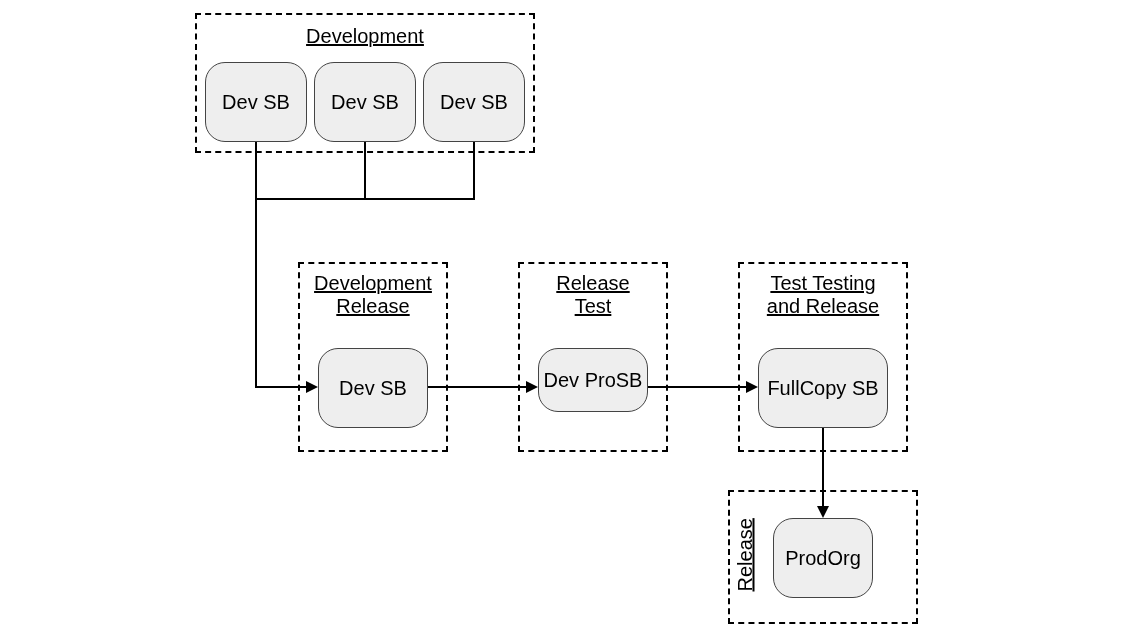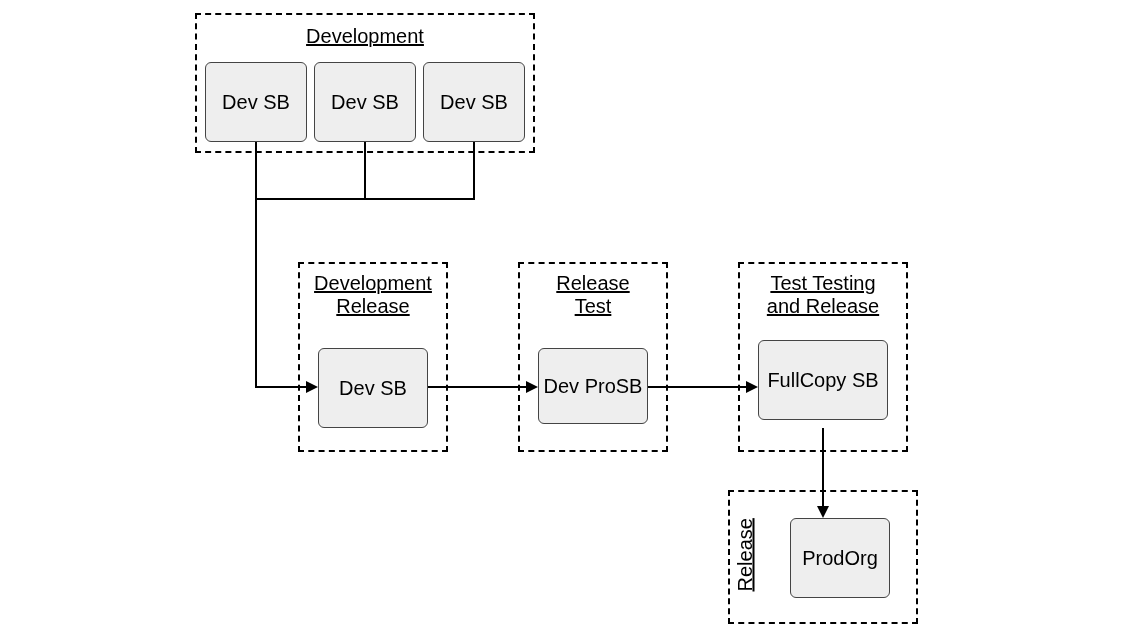--- a/index.html
+++ b/index.html
@@ -33,21 +33,21 @@
     position: absolute;
     text-decoration: underline;
     transform: rotate(-90deg);
     transform-origin: center center;
     white-space: nowrap;
   }
   .node {
     position: absolute;
     background: #eeeeee;
     border: 1.5px solid #444;
-    border-radius: 6px;
+    border-radius: 20px;
     box-sizing: border-box;
     display: flex;
     align-items: center;
     justify-content: center;
     text-align: center;
     line-height: 1.15;
     padding: 4px;
   }
   .connector {
     position: absolute;
@@ -111,48 +111,48 @@
 
   <div class="connector" style="left:428px; top:386px; width:100px; height:2px;"></div>
   <div class="arrowhead-right" style="left:526px; top:381px;"></div>
 
   <div class="group" style="left:518px; top:262px; width:150px; height:190px;">
     <div class="group-title" style="top:8px;">
       <span>Release</span><br>
       <span>Test</span>
     </div>
   </div>
-  <div class="node" style="left:538px; top:348px; width:110px; height:76px;">
+  <div class="node" style="left:538px; top:348px; width:110px; height:64px;">
     <span>Dev Pro</span>
       <br>
     <span>SB</span>
   </div>
 
   <div class="connector" style="left:648px; top:386px; width:100px; height:2px;"></div>
   <div class="arrowhead-right" style="left:746px; top:381px;"></div>
 
   <div class="group" style="left:738px; top:262px; width:170px; height:190px;">
     <div class="group-title" style="top:8px;">
       <span>Test Testing</span><br>
       <span>and Release</span>
     </div>
   </div>
-  <div class="node" style="left:758px; top:340px; width:130px; height:80px;">
+  <div class="node" style="left:758px; top:348px; width:130px; height:80px;">
     <span>Full</span>
       <br>
     <span>Copy SB</span>
   </div>
 
   <div class="connector" style="left:822px; top:428px; width:2px; height:80px;"></div>
   <div class="arrowhead-down" style="left:817px; top:506px;"></div>
 
   <div class="group" style="left:728px; top:490px; width:190px; height:134px;">
   </div>
   <div class="v-title" style="left:710px; top:545px; width:70px;">
     <span>Release</span>
   </div>
-  <div class="node" style="left:773px; top:518px; width:100px; height:80px;margin-left:17px;">
+  <div class="node" style="left:773px; top:518px; width:100px; height:80px;">
     <span>Prod</span>
       <br>
     <span>Org</span>
   </div>
 
 </div>
 
 </body></html>

